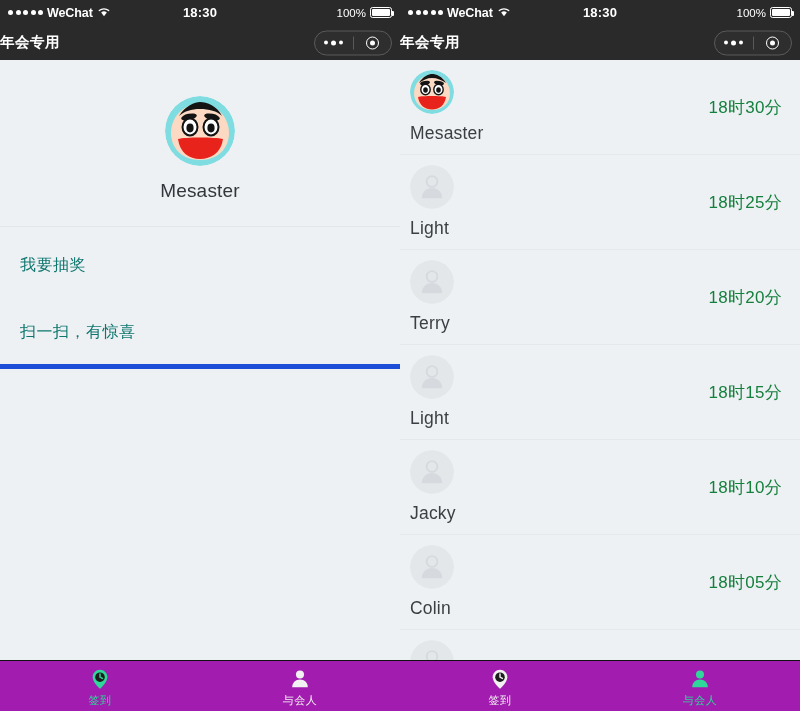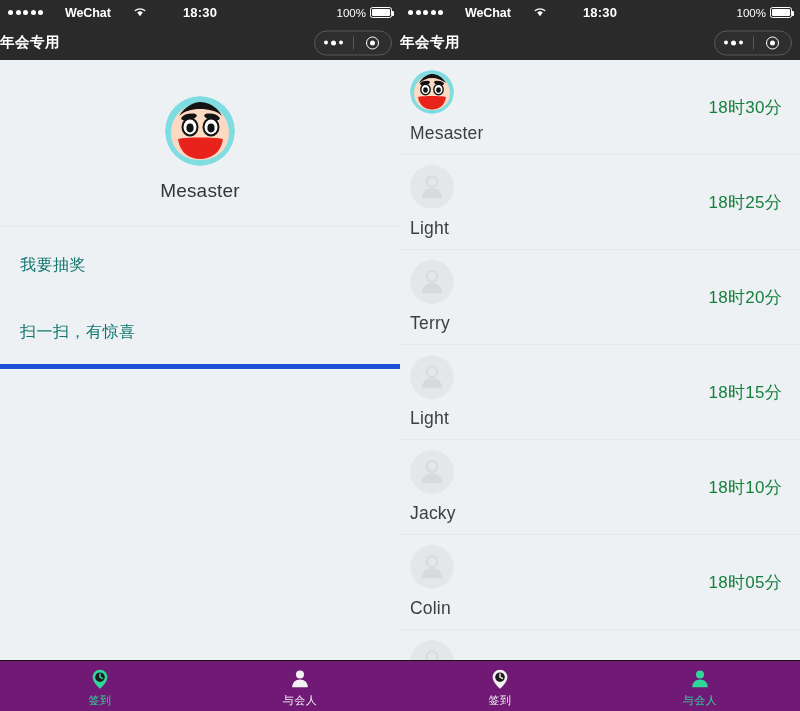--- a/index.html
+++ b/index.html
@@ -9,21 +9,21 @@
     font-family:"Liberation Sans","DejaVu Sans",sans-serif;
     overflow:hidden;
   }
   .screens { display:flex; width:800px; height:711px; }
   .screen { width:400px; height:711px; position:relative; display:flex; flex-direction:column;
             background:#eef1f4; overflow:hidden; }
 
   
   .statusbar { height:25px; background:#2a2a2a; color:#fff; display:flex; align-items:center;
                padding:0 8px; flex:0 0 25px; font-size:12px; }
-  .sb-left { display:flex; align-items:center; gap:22px; width:120px; }
+  .sb-left { display:flex; align-items:center; gap:4px; width:120px; }
   .sig-dots { display:flex; gap:2.5px; }
   .sig-dots i { width:5px; height:5px; border-radius:50%; background:#fff; display:block; }
   .carrier { font-size:12.5px; font-weight:bold; letter-spacing:-.1px; }
   .wifi-icon { margin-left:1px; }
   .sb-center { flex:1; text-align:center; font-size:13px; font-weight:bold; letter-spacing:.2px; }
   .sb-right { width:120px; display:flex; align-items:center; justify-content:flex-end; gap:4px; }
   .batt-pct { font-size:11.5px; }
   .batt { width:22px; height:11px; border:1px solid #fff; border-radius:2.5px; position:relative;
           display:flex; align-items:center; padding:1px; }
   .batt::after { content:""; position:absolute; right:-3px; top:3px; width:2px; height:5px;
@@ -66,21 +66,21 @@
   .avatar-sm { width:44px; height:44px; border-radius:50%; overflow:hidden; flex:0 0 44px; }
   .att-name { margin-top:9px; font-size:17.5px; color:#3b3e42; letter-spacing:.2px; }
   .att-time { position:absolute; right:18px; top:50%; transform:translateY(-50%);
               font-size:17px; color:#15803d; letter-spacing:.3px; }
 
   
   .def-av { width:100%; height:100%; background:#e4e7ea; border-radius:50%;
             display:flex; align-items:center; justify-content:center; }
 
   
-  .tabbar { height:51px; background:#701a75; display:flex; flex:0 0 51px;
+  .tabbar { height:51px; background:#a21caf; display:flex; flex:0 0 51px;
             border-top:1px solid #111; }
   .tab { flex:1; display:flex; flex-direction:column; align-items:center; justify-content:center;
          gap:2px; padding-top:3px; }
   .tab-icon { width:24px; height:24px; display:flex; align-items:center; justify-content:center; }
   .tab-label { font-size:11px; letter-spacing:.5px; }
   .tab.active .tab-label { color:#2fd79a; }
   .tab.inactive .tab-label { color:#f2f2f2; }
 </style>
 </head>
 <body>

